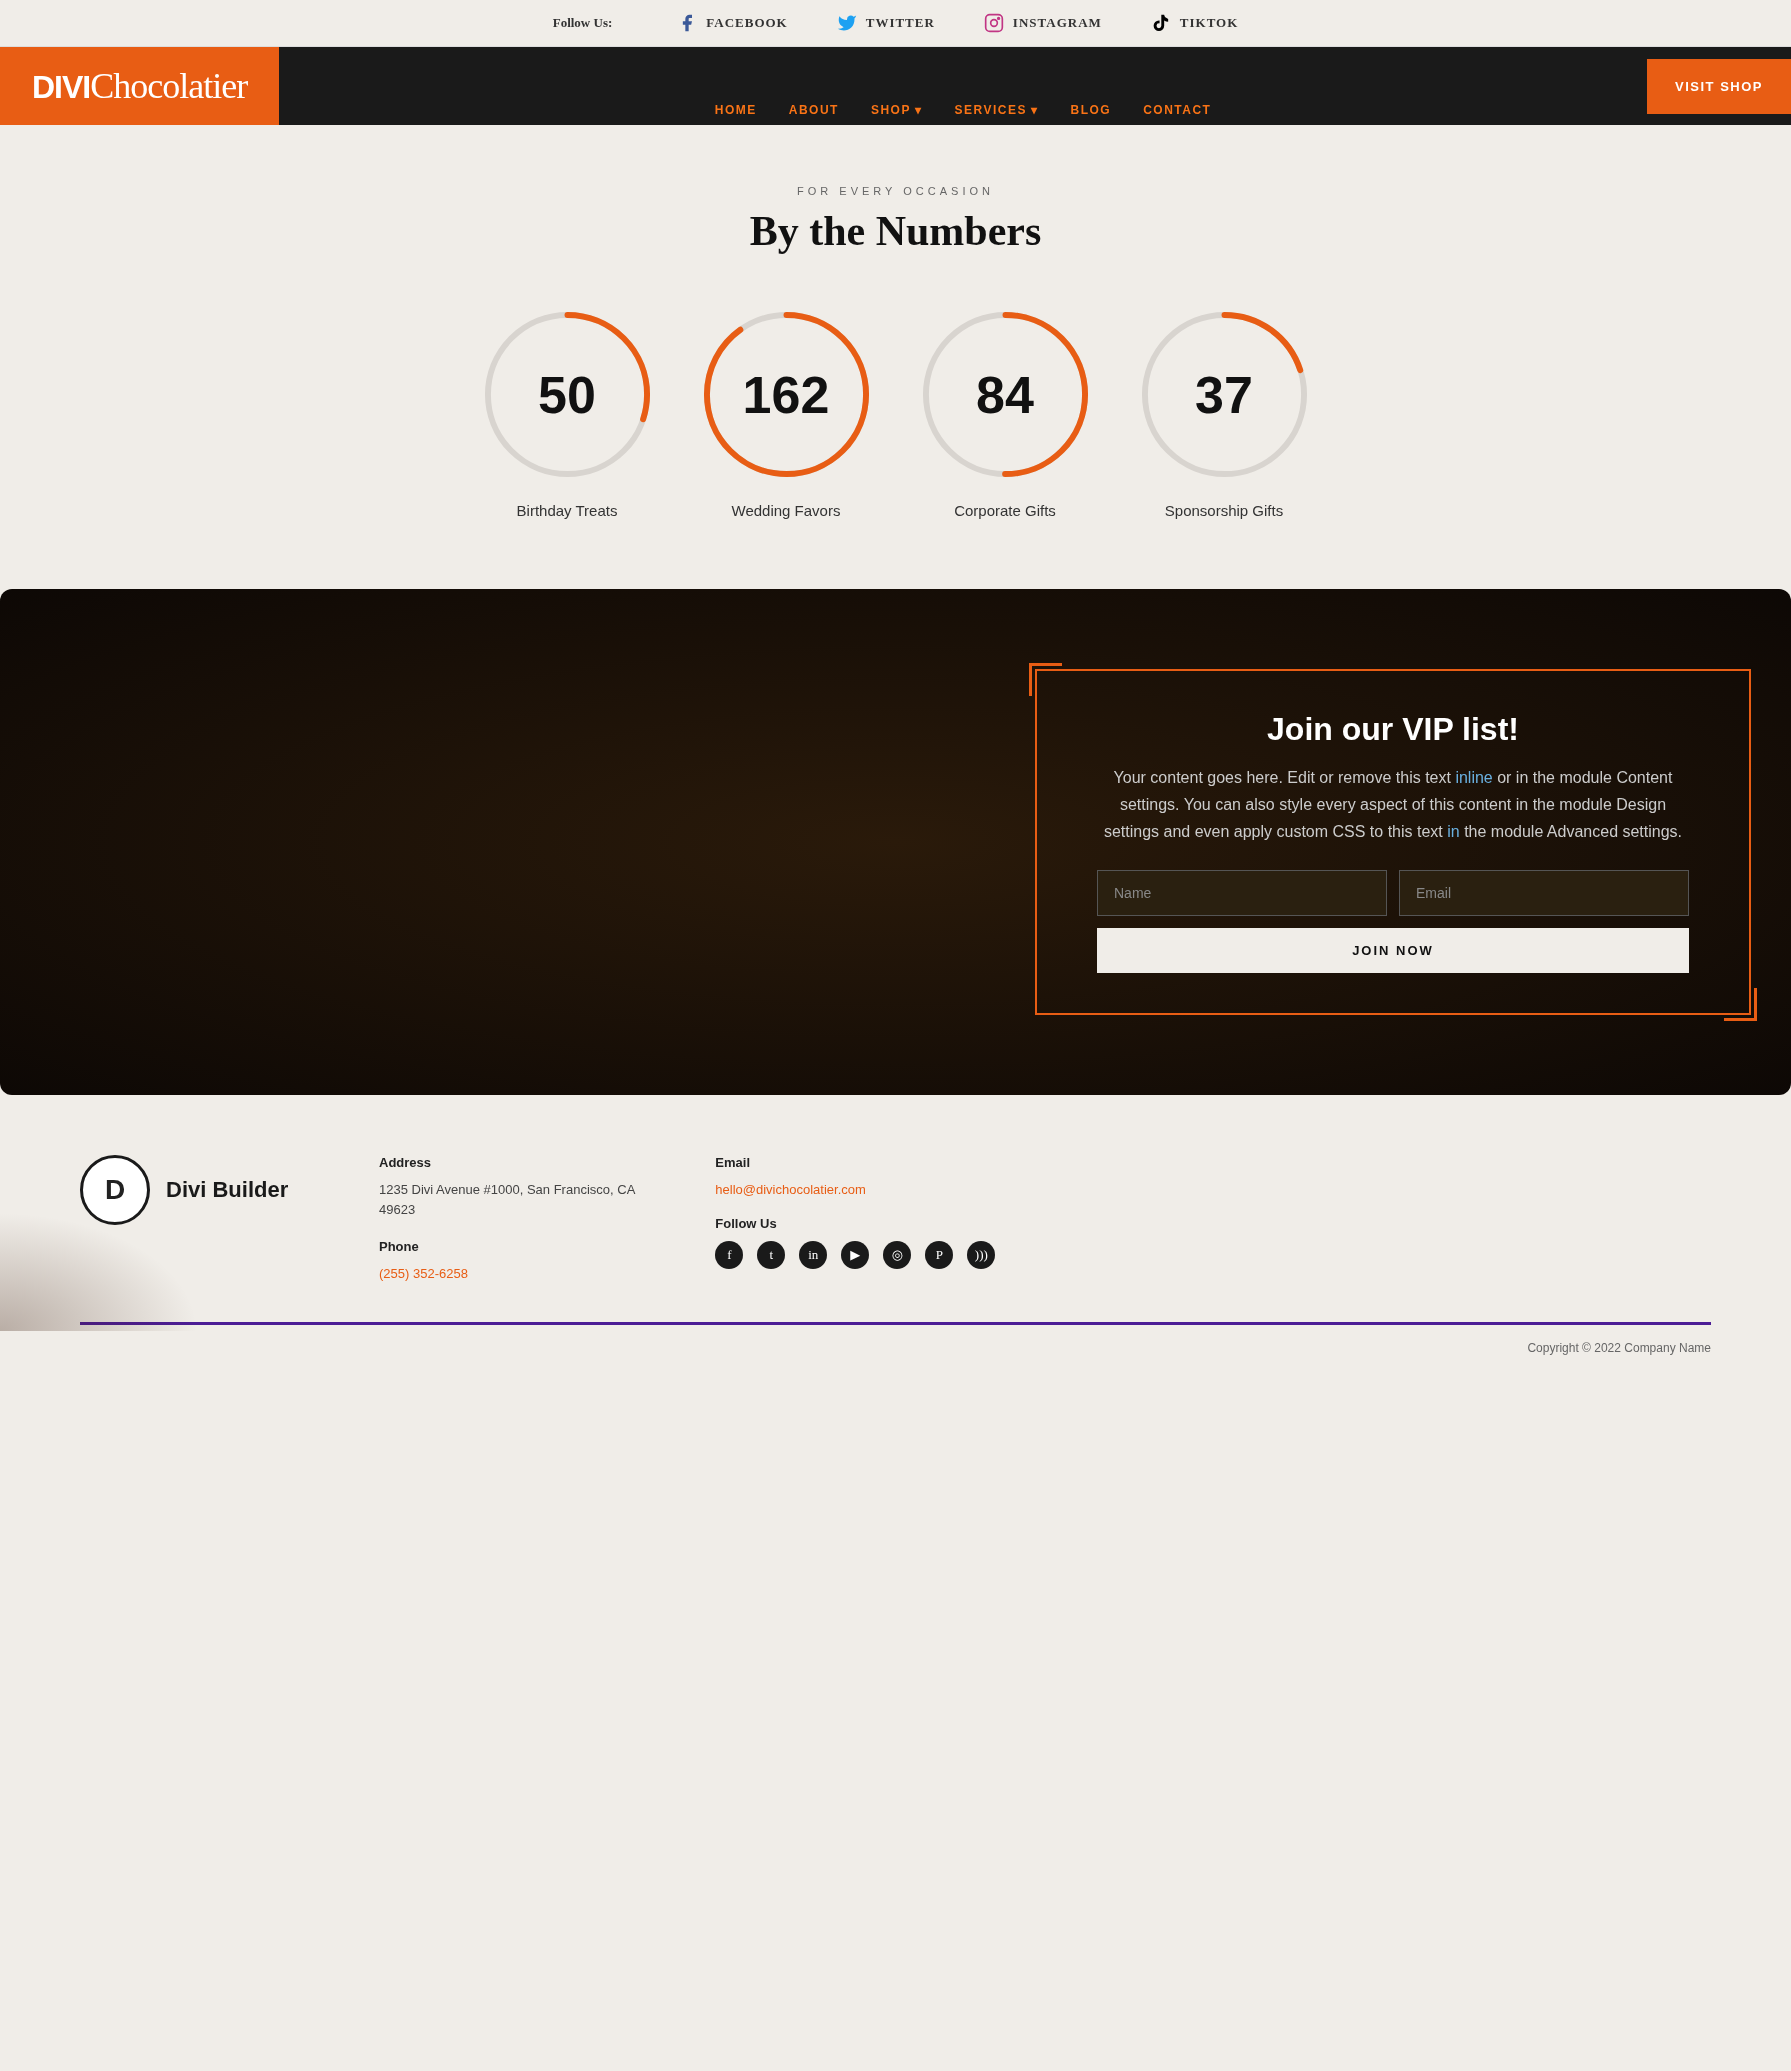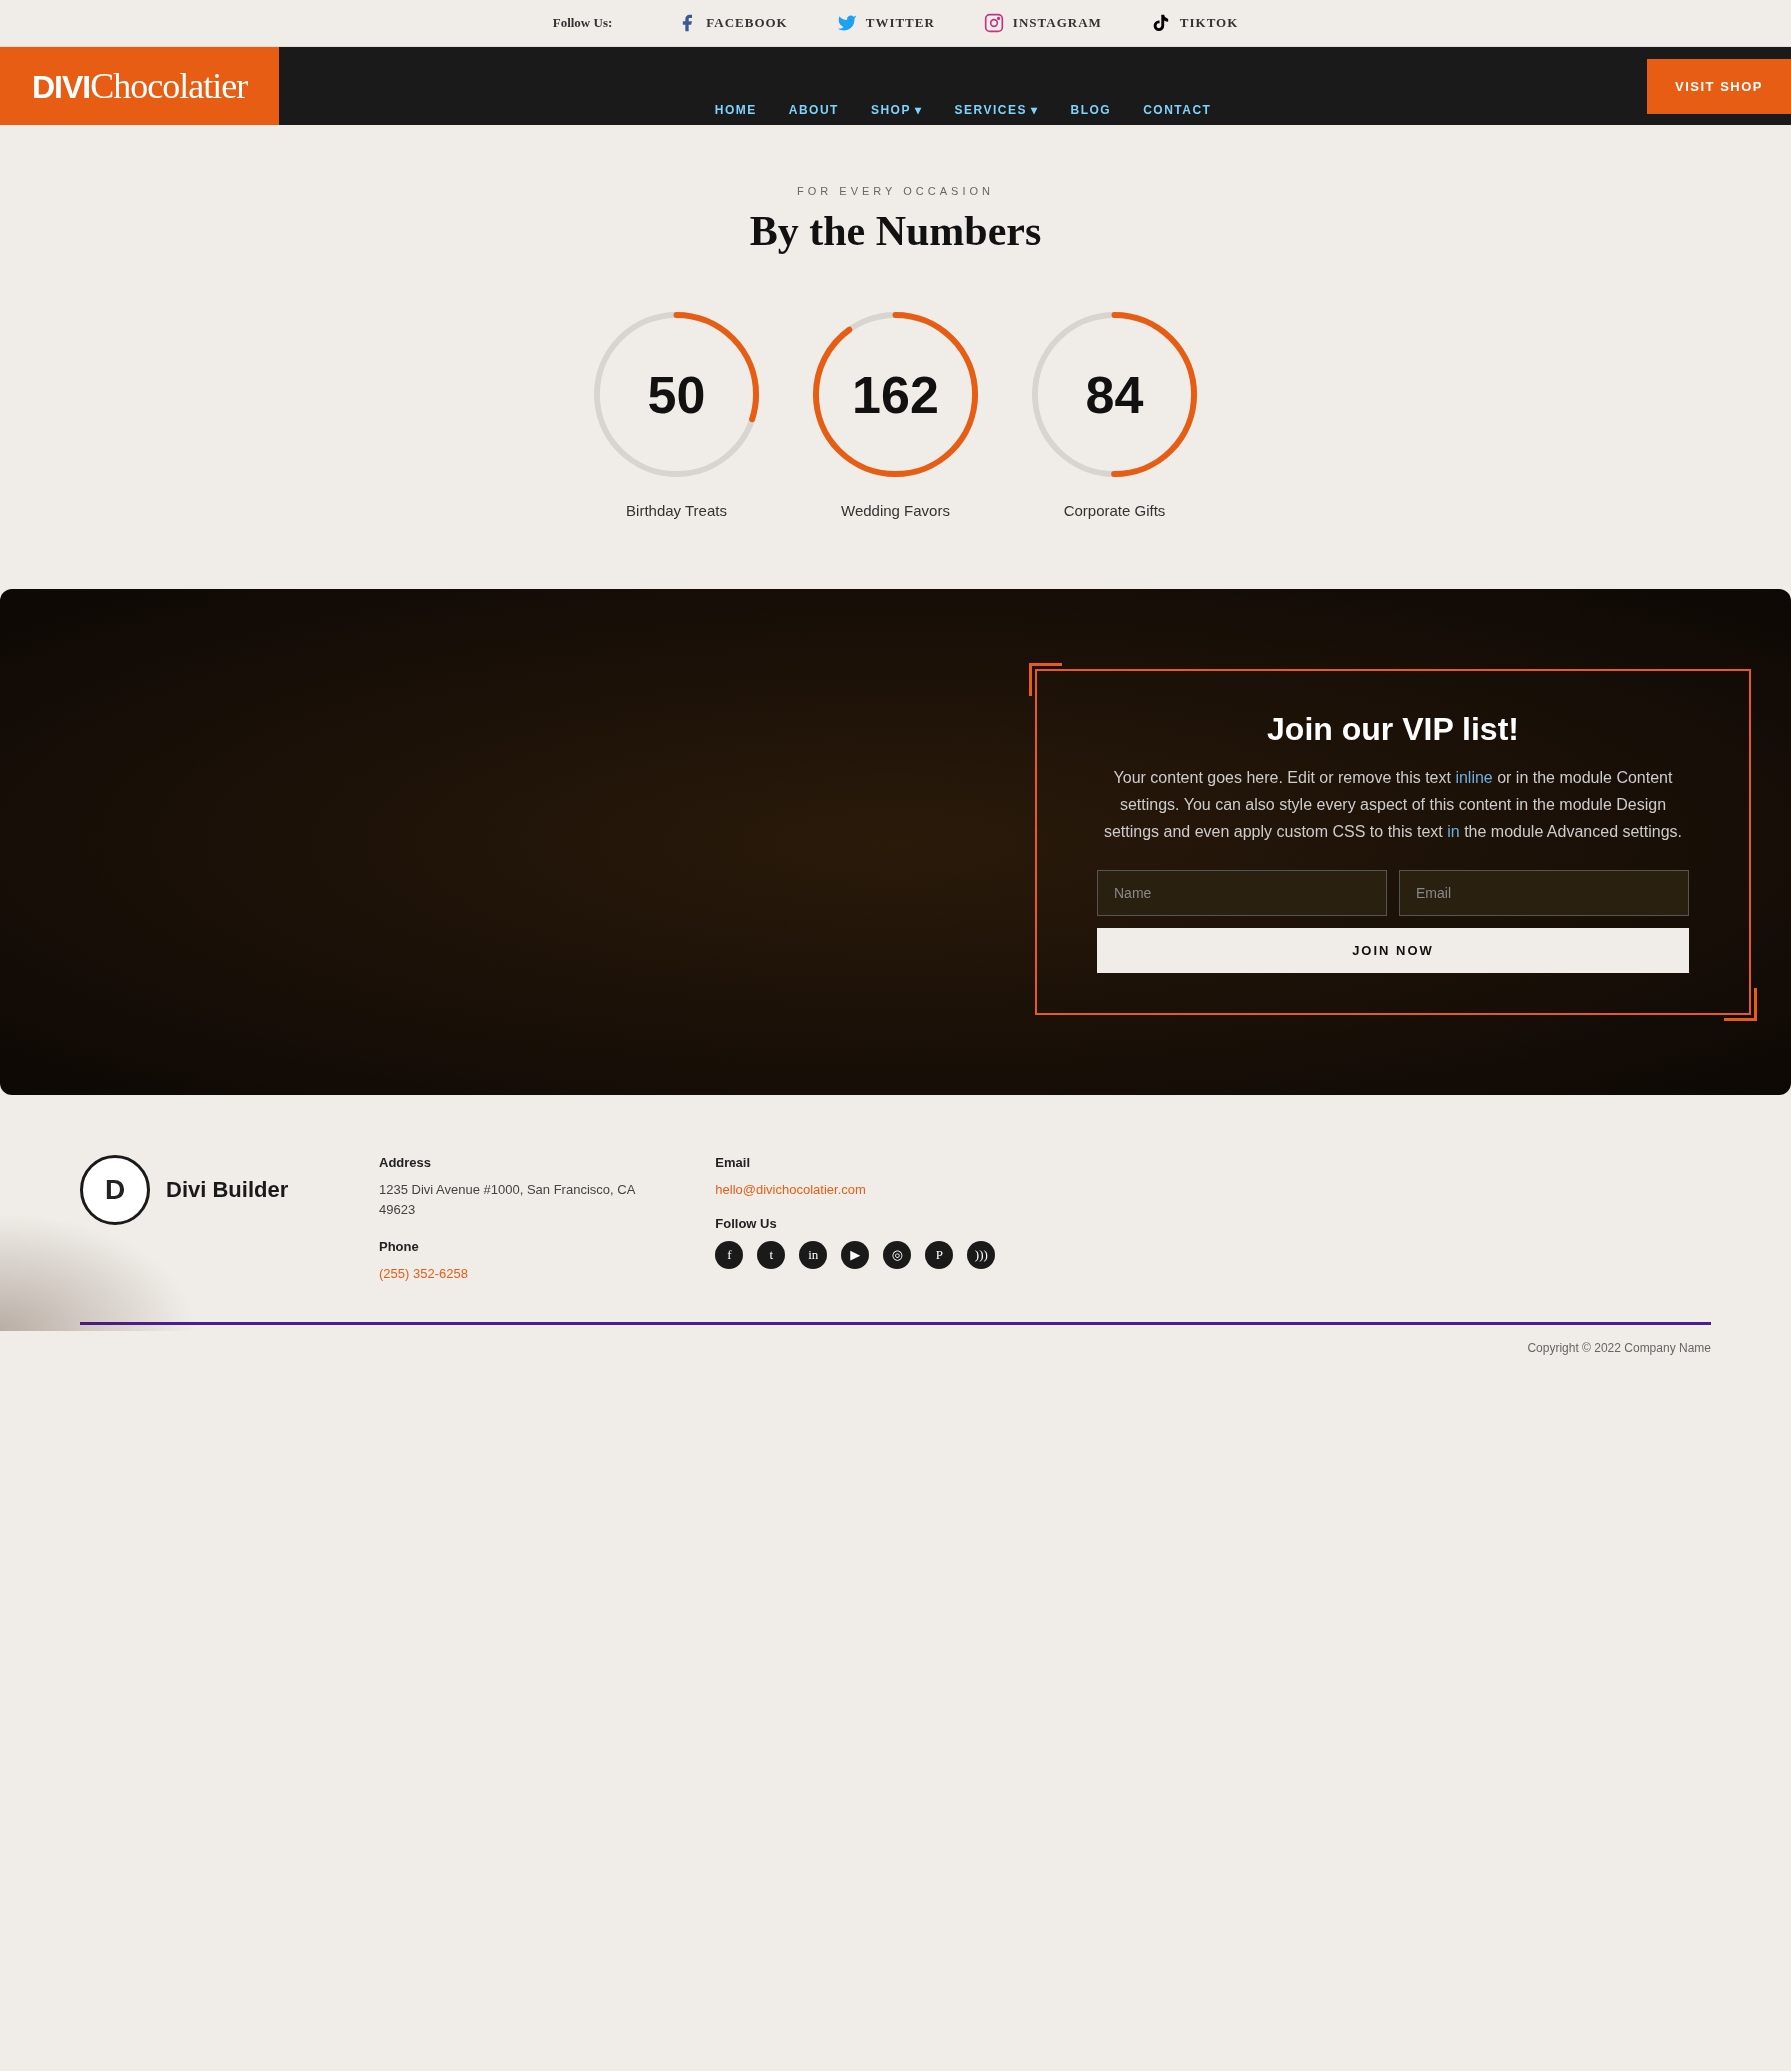--- a/index.html
+++ b/index.html
@@ -61,21 +61,21 @@
     }
     .nav {
       flex: 1;
       display: flex;
       align-items: center;
       justify-content: center;
       gap: 32px;
       padding: 0 32px;
     }
     .nav-item {
-      color: #7dd3fc;
+      color: #f97316;
       font-size: 12px;
       font-family: Arial, sans-serif;
       font-weight: 700;
       letter-spacing: 1.5px;
       cursor: pointer;
       display: flex;
       align-items: center;
       gap: 4px;
       margin-top: 48px;
     }
@@ -426,20 +426,30 @@
       <div class="circle-container">
         <svg class="circle-svg" viewBox="0 0 180 180">
           <circle class="circle-bg" cx="90" cy="90" r="80"></circle>
           <circle class="circle-progress" cx="90" cy="90" r="80" stroke-dasharray="502.65" stroke-dashoffset="251.33"></circle>
         </svg>
         <span class="circle-number">84</span>
       </div>
       <span class="circle-label">Corporate Gifts</span>
     </div>
 
+    <div class="circle-item">
+      <div class="circle-container">
+        <svg class="circle-svg" viewBox="0 0 180 180">
+          <circle class="circle-bg" cx="90" cy="90" r="80"></circle>
+          <circle class="circle-progress" cx="90" cy="90" r="80" stroke-dasharray="502.65" stroke-dashoffset="402.12"></circle>
+        </svg>
+        <span class="circle-number">37</span>
+      </div>
+      <span class="circle-label">Sponsorship Gifts</span>
+    </div>
 
   </div>
 </section>
 
 <section class="vip-section">
   <div class="vip-inner">
     <h2 class="vip-title">Join our VIP list!</h2>
     <p class="vip-desc">
       Your content goes here. Edit or remove this text <a href="#">inline</a> or in the module Content settings. You can also style every aspect of this content in the module Design settings and even apply custom CSS to this text <a href="#">in</a> the module Advanced settings.
     </p>

